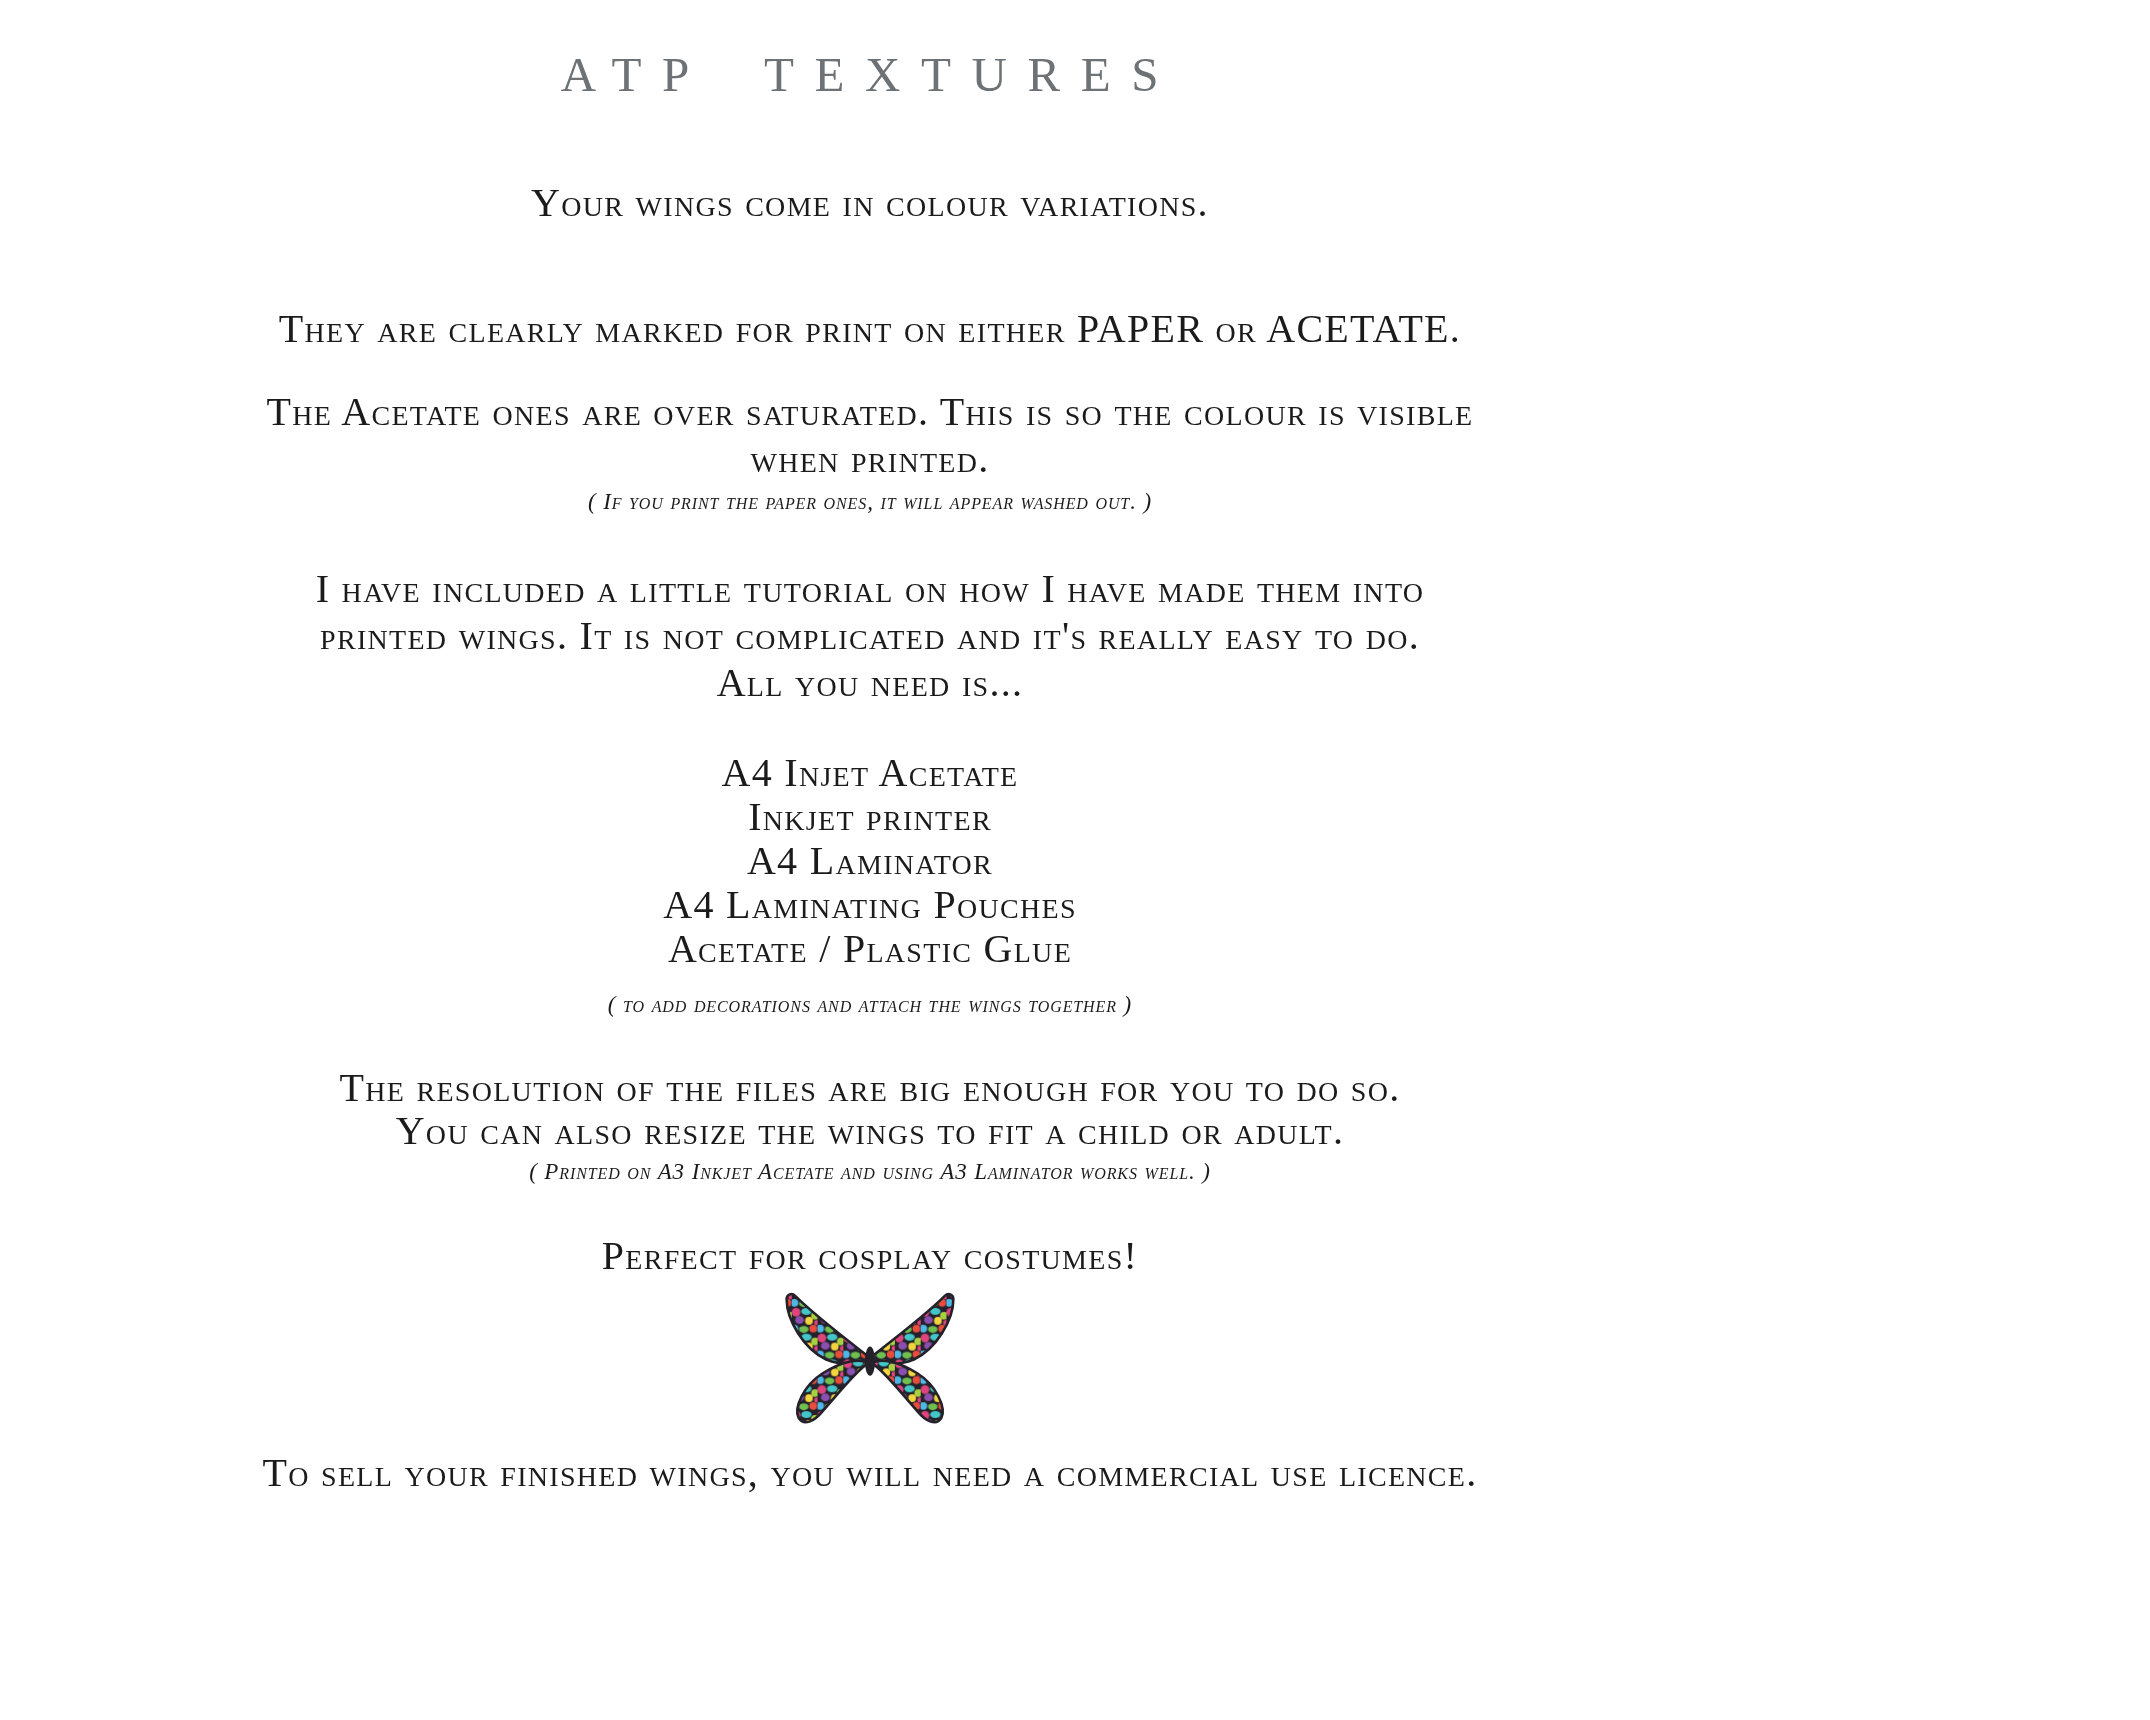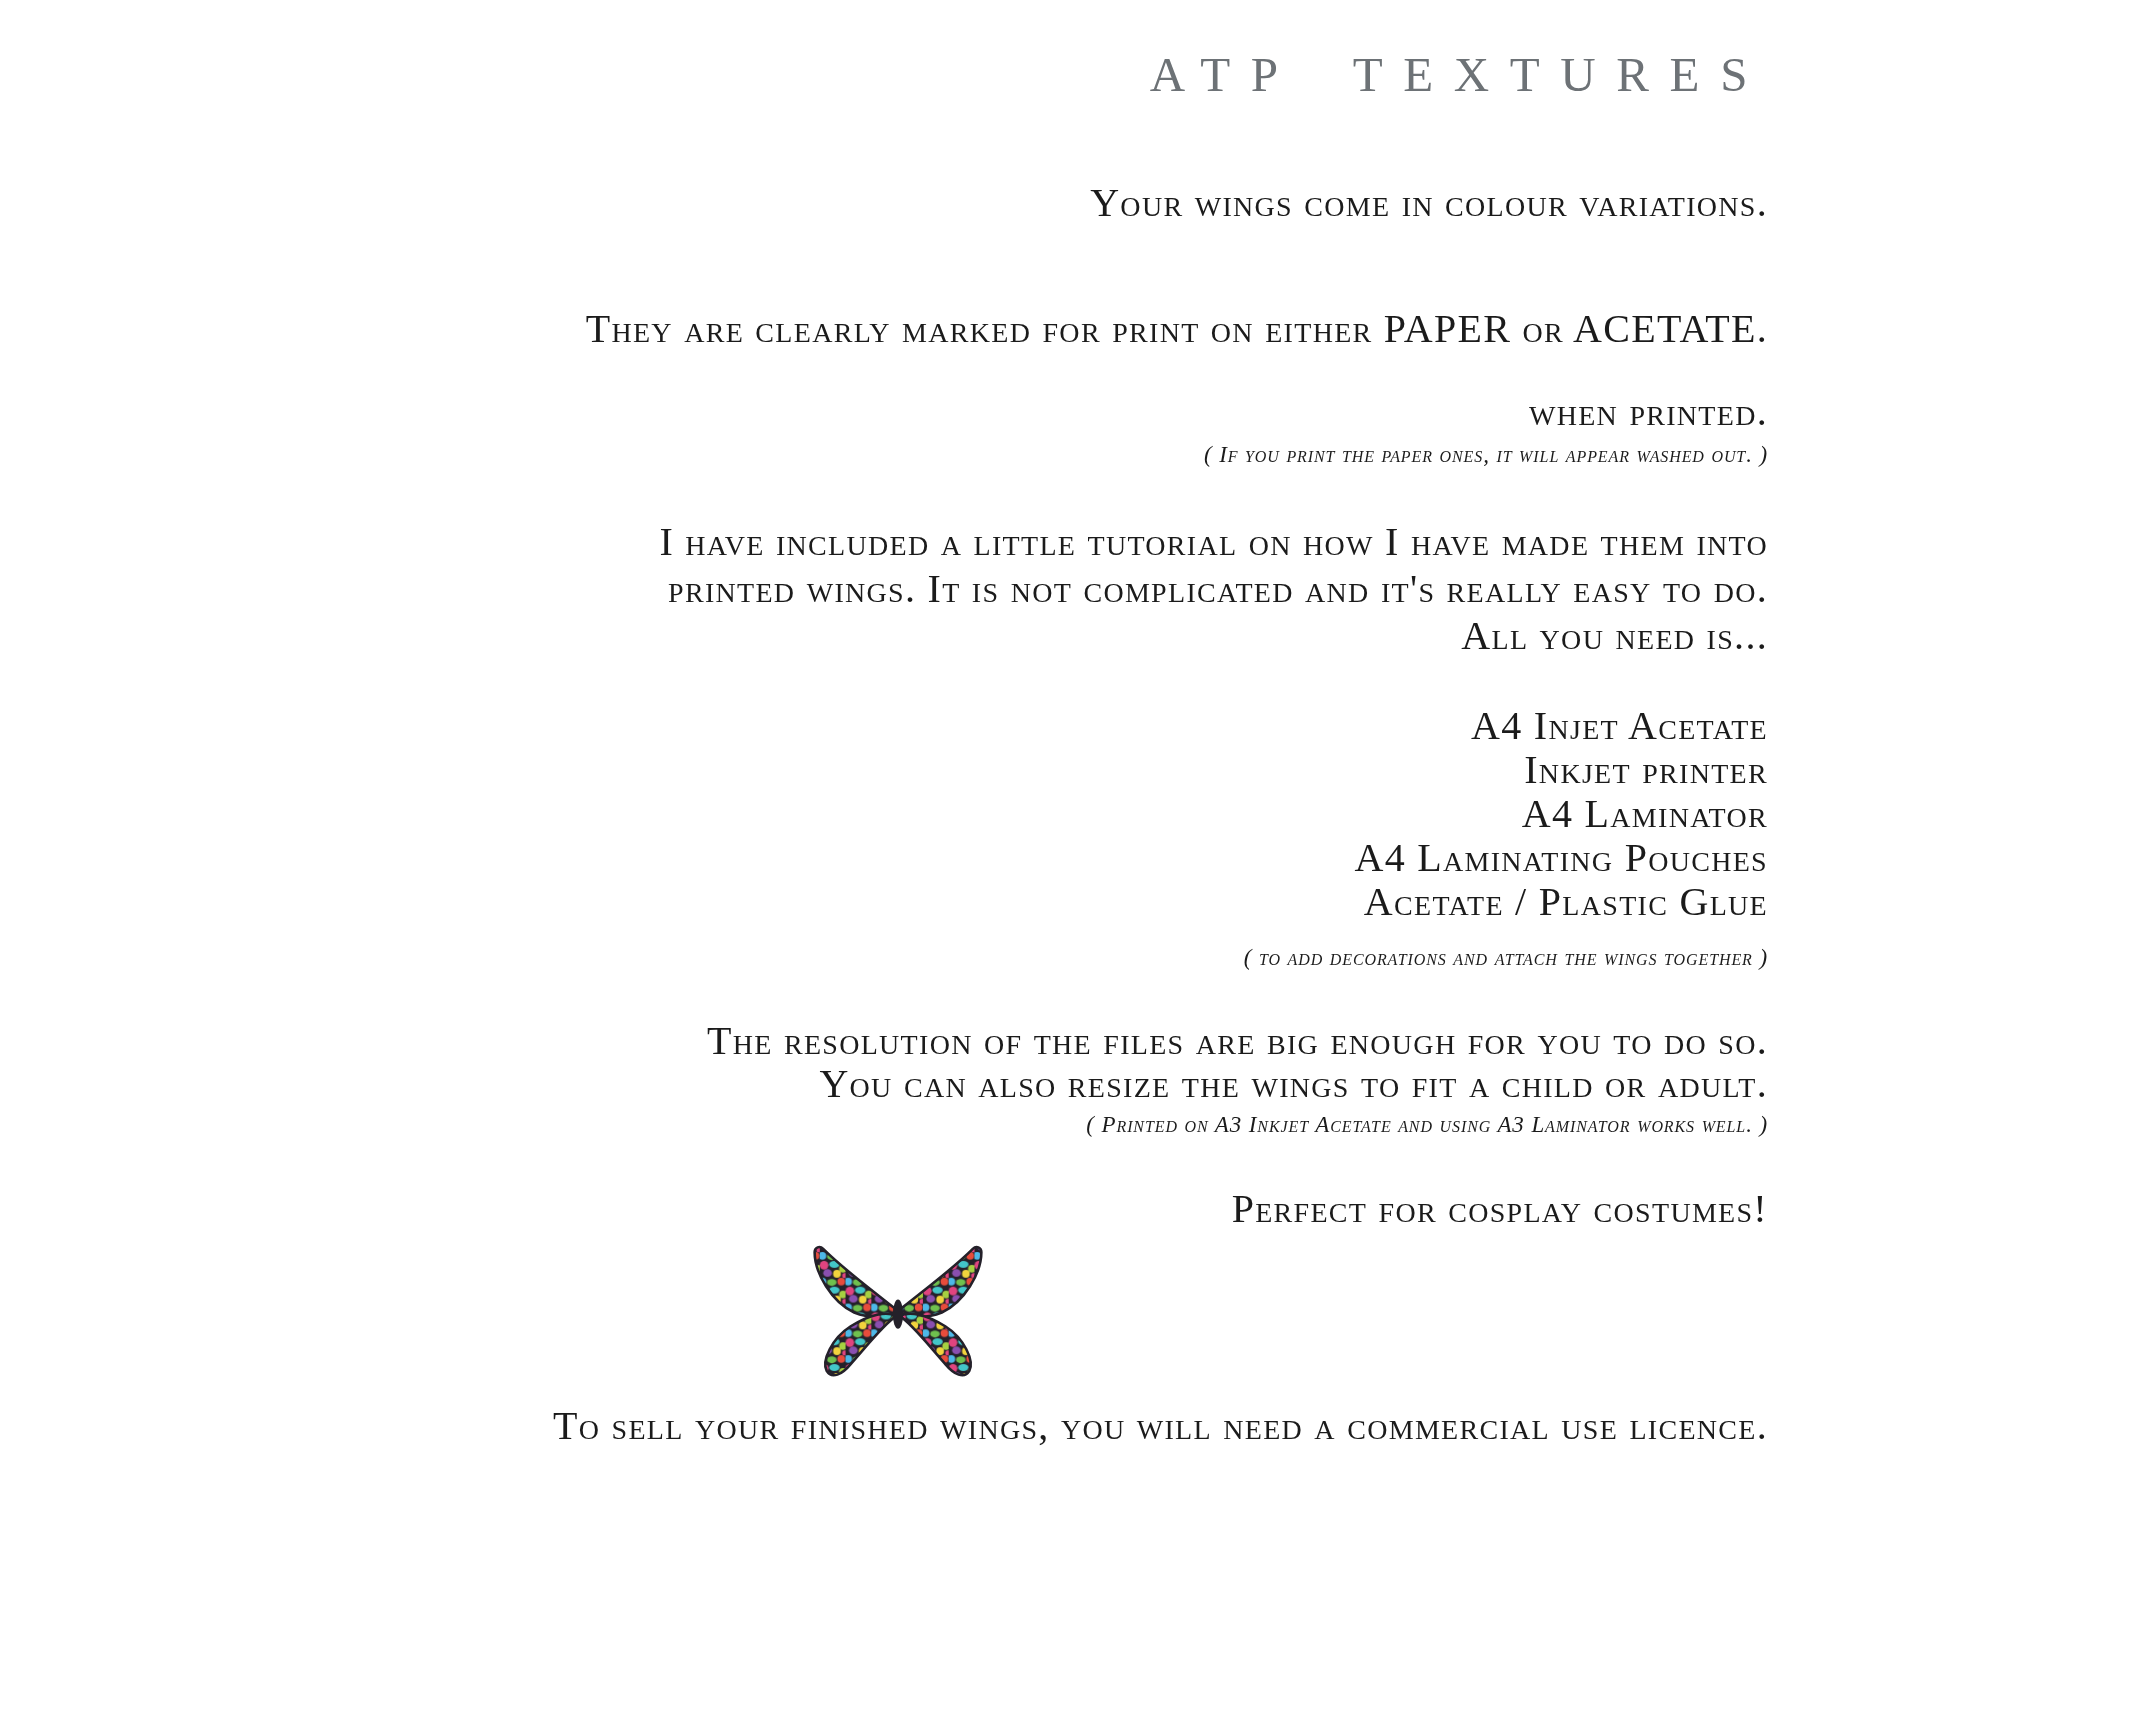--- a/index.html
+++ b/index.html
@@ -3,23 +3,22 @@
 <meta charset="utf-8">
 <style>
   html, body { margin: 0; padding: 0; }
   .page {
     position: relative;
     width: 1740px;
     height: 1721px;
     background: #ffffff;
     font-family: "Liberation Serif", serif;
     color: #1b1b1b;
-    text-align: right;
+    text-align: center;
     overflow: hidden;
-    margin-left: 28px;
   }
   .brand {
     padding-top: 45px;
     font-size: 49px;
     line-height: 60px;
     letter-spacing: 20.6px;
     word-spacing: 24px;
     font-weight: 400;
     color: #6d7276;
   }
@@ -69,20 +68,21 @@
 <div class="page" style="background: rgb(255, 255, 255); color: rgb(27, 27, 27);">
 
   <div class="brand" style="color: rgb(109, 114, 118);">ATP TEXTURES</div>
 
 
   <p class="body-line sc intro">Your wings come in colour variations.</p>
 
   <p class="body-line sc marked">They are clearly marked for print on either PAPER or ACETATE.</p>
 
   <div class="acetate">
+    <p class="body-line sc">The Acetate ones are over saturated. This is so the colour is visible</p>
     <p class="body-line sc">when printed.</p>
     <p class="note-line sc">( If you print the paper ones, it will appear washed out. )</p>
   </div>
 
   <div class="tutorial">
     <p class="body-line sc">I have included a little tutorial on how I have made them into</p>
     <p class="body-line sc">printed wings. It is not complicated and it's really easy to do.</p>
     <p class="body-line sc">All you need is...</p>
   </div>
 

